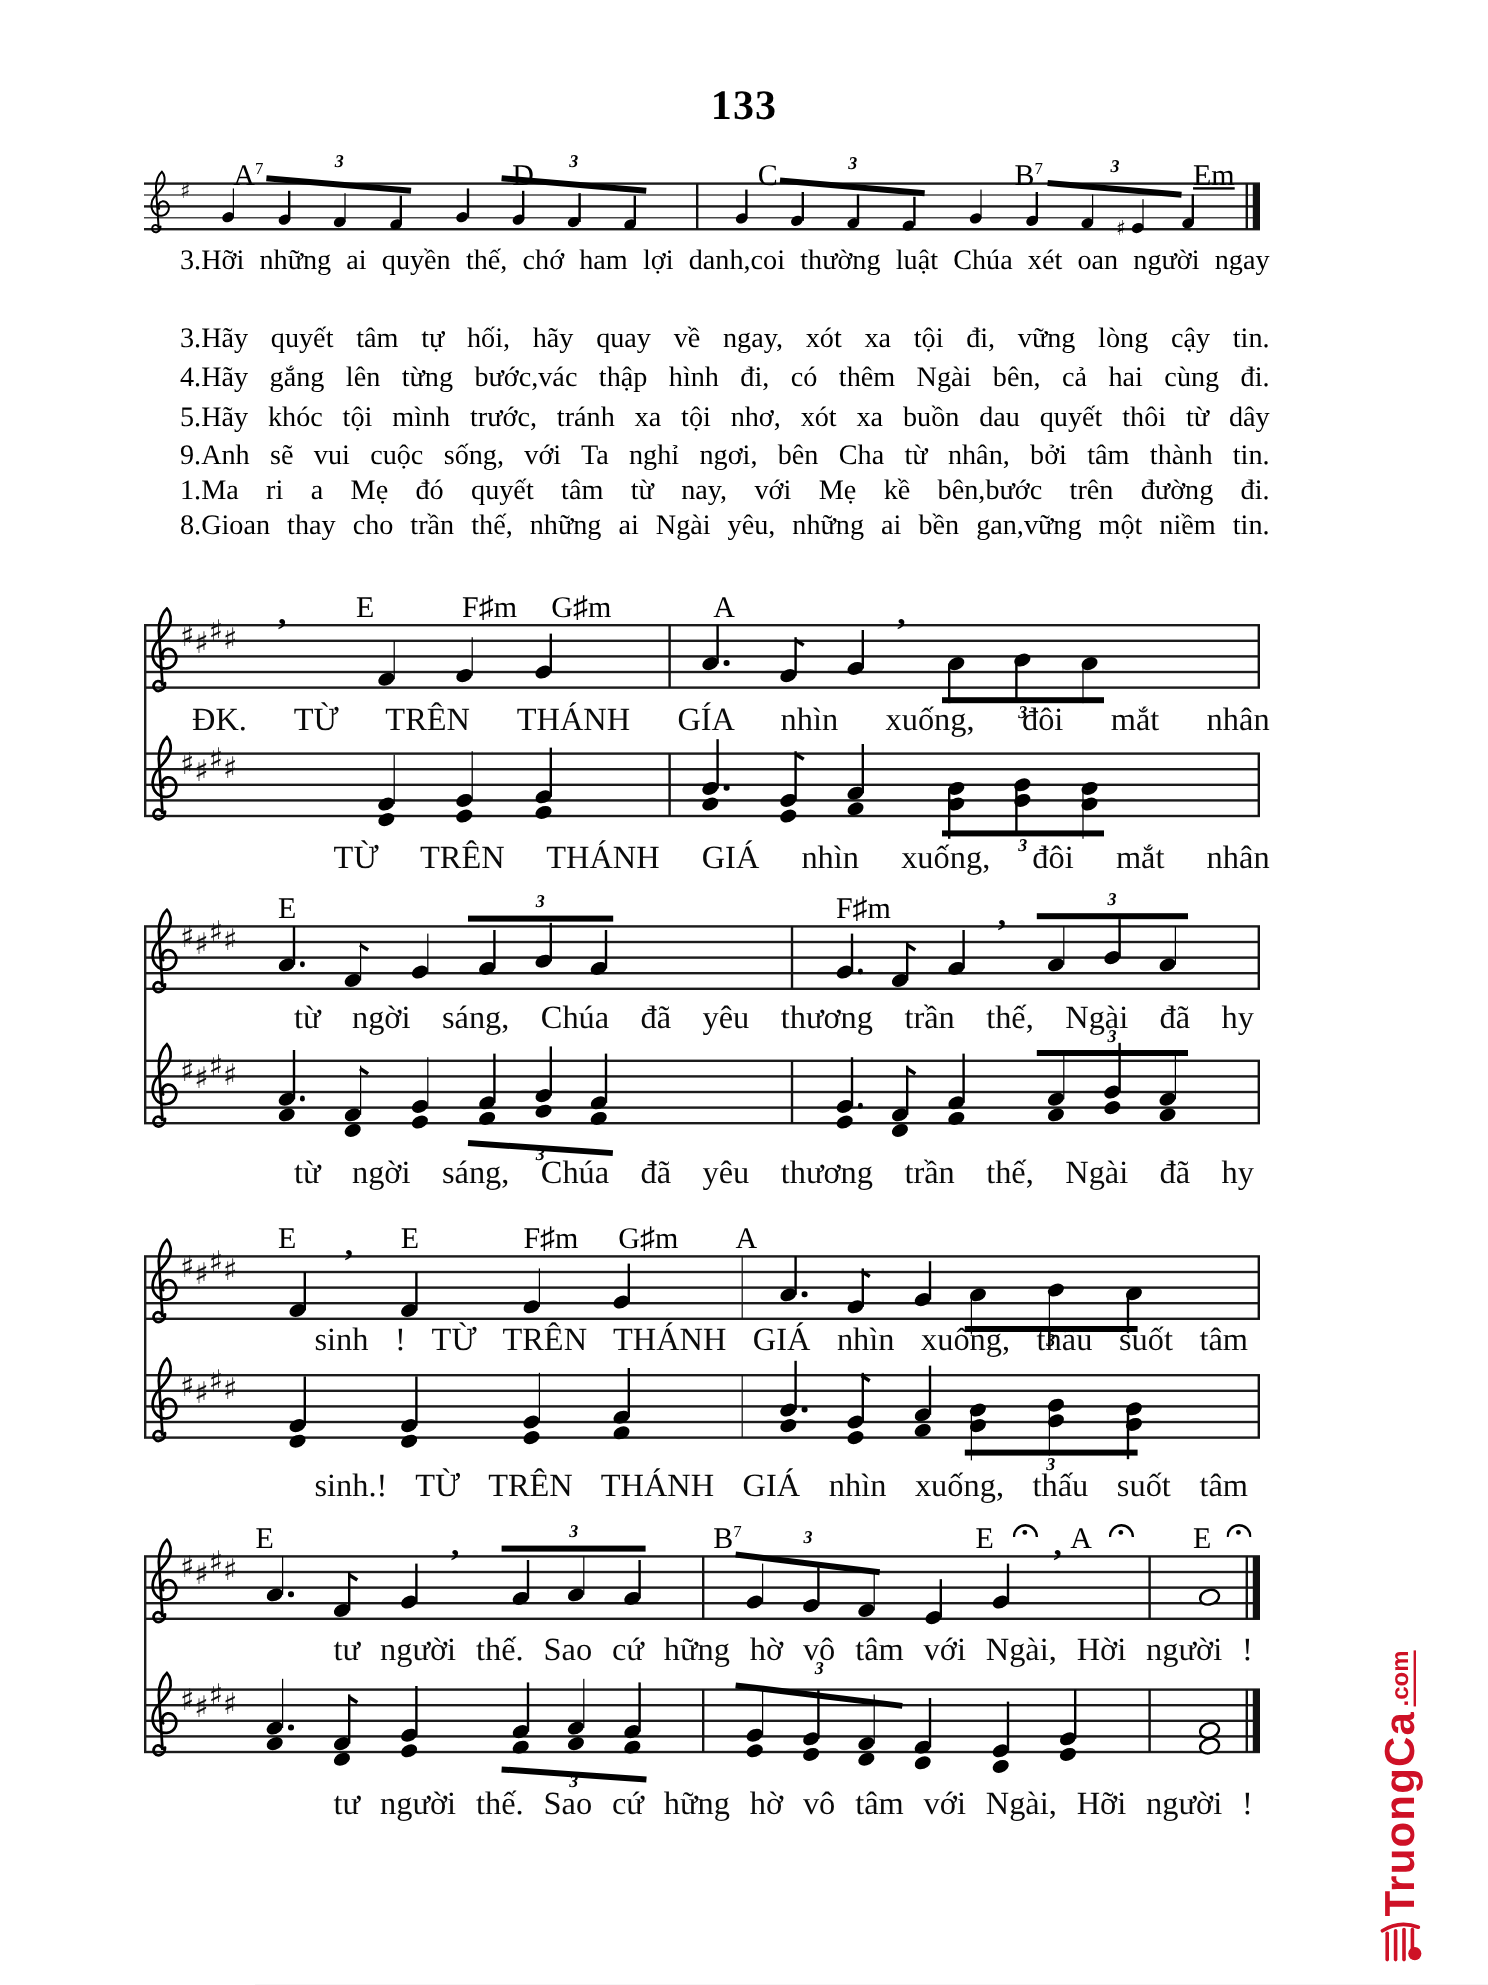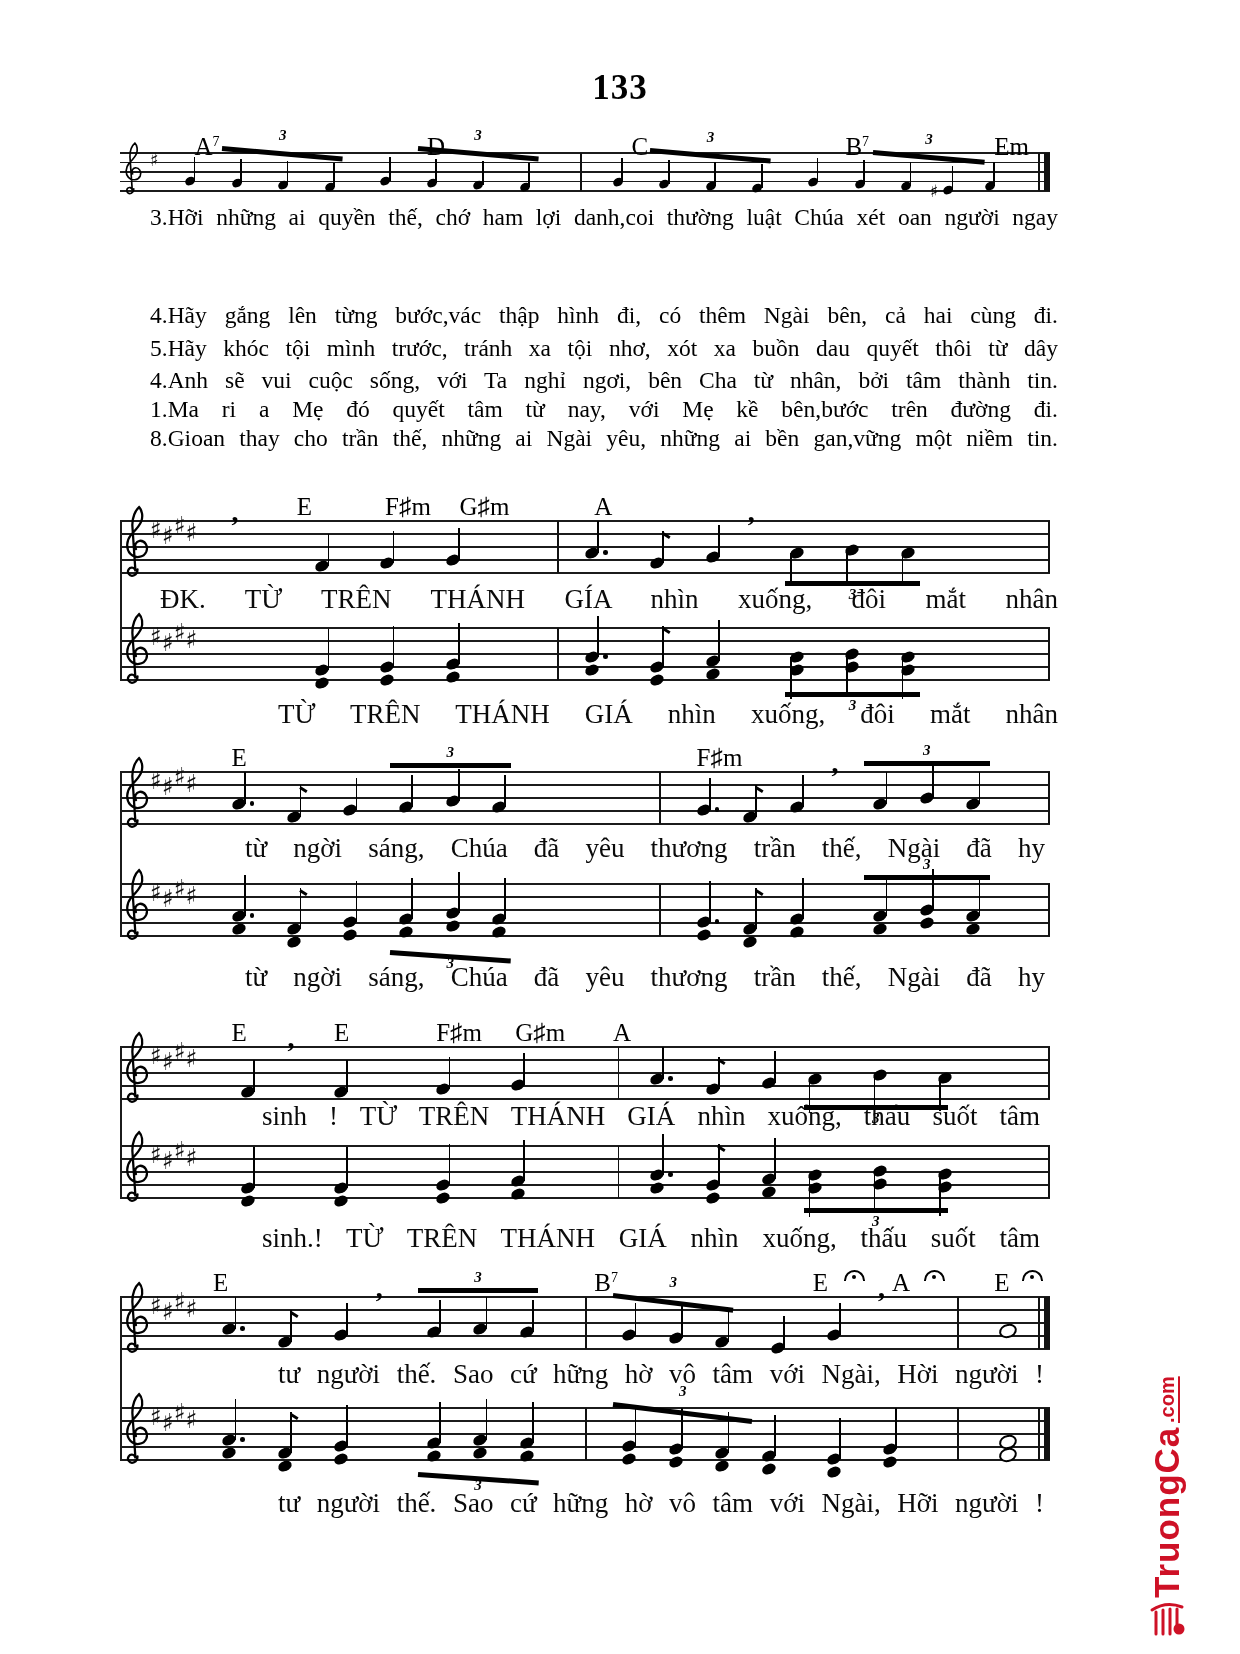--- a/index.html
+++ b/index.html
@@ -39,23 +39,24 @@
            font-size:35px;letter-spacing:1px;}
   .wm-text .suffix{font-size:20px;text-decoration:underline;margin-top:4px;letter-spacing:0;}
 </style>
 </head>
 <body>
 
 <div id="page">
   <div class="title">133</div>
 
   <div class="verse" style="top:204px">3.Hỡi những ai quyền thế, chớ ham lợi danh,coi thường luật Chúa xét oan người ngay</div>
+  <div class="verse" style="top:269px">3.Hãy quyết tâm tự hối, hãy quay về ngay, xót xa tội đi, vững lòng cậy tin.</div>
   <div class="verse" style="top:302px">4.Hãy gắng lên từng bước,vác thập hình đi, có thêm Ngài bên, cả hai cùng đi.</div>
   <div class="verse" style="top:335px">5.Hãy khóc tội mình trước, tránh xa tội nhơ, xót xa buồn dau quyết thôi từ dây</div>
-  <div class="verse" style="top:367px">4.Anh sẽ vui cuộc sống, với Ta nghỉ ngơi, bên Cha từ nhân, bởi tâm thành tin.</div>
+  <div class="verse" style="top:367px">9.Anh sẽ vui cuộc sống, với Ta nghỉ ngơi, bên Cha từ nhân, bởi tâm thành tin.</div>
   <div class="verse" style="top:396px">1.Ma ri a Mẹ đó quyết tâm từ nay, với Mẹ kề bên,bước trên đường đi.</div>
   <div class="verse" style="top:425px">8.Gioan thay cho trần thế, những ai Ngài yêu, những ai bền gan,vững một niềm tin.</div>
 
   <div class="lyric" style="top:699px;left:278px;width:780px">TỪ TRÊN THÁNH GIÁ nhìn xuống, đôi mắt nhân</div>
   <div class="lyric" style="top:584px;left:160px;width:898px">ĐK. TỪ TRÊN THÁNH GÍA nhìn xuống, đôi mắt nhân</div>
   <div class="lyric" style="top:833px;left:245px;width:800px">từ ngời sáng, Chúa đã yêu thương trần thế, Ngài đã hy</div>
   <div class="lyric" style="top:962px;left:245px;width:800px">từ ngời sáng, Chúa đã yêu thương trần thế, Ngài đã hy</div>
   <div class="lyric" style="top:1223px;left:262px;width:778px">sinh.! TỪ TRÊN THÁNH GIÁ nhìn xuống, thấu suốt tâm</div>
   <div class="lyric" style="top:1101px;left:262px;width:778px">sinh ! TỪ TRÊN THÁNH GIÁ nhìn xuống, thấu suốt tâm</div>
   <div class="lyric" style="top:1359px;left:278px;width:766px">tư người thế. Sao cứ hững hờ vô tâm với Ngài, Hời người !</div>
@@ -69,21 +70,21 @@
         <div class="sline" style="top: 27.7px;"></div>
         <div class="sline" style="top: 37.2px;"></div>
         <div class="clef" style="left: 3px; top: -12.825px;"><svg viewBox="0 0 26 84" width="20" height="64">
             <path d="M14 64 C14 70 8 72 5.5 68.5 C3.5 65.5 6 61.5 9.5 62.5 C11 63 12 64 12 66 L9 22 C8.7 14 12 7 15.5 4 C18.5 7 19.5 13 17.5 18 C15.5 23 11 27 7.5 31 C3.5 36 2.5 44 7 49 C11.5 54 20 53 22.5 47 C24.5 41.5 21 36 16 36.5 C12.5 37 10.5 41 12.5 44.5" fill="none" stroke="#000" stroke-width="2.2" stroke-linecap="round"></path>
           </svg></div>
         <div class="keysig" style="left: 30px; top: -4.275px; font-size: 18.05px;"><i style="transform: translateY(0px);">♯</i></div>
         <div class="chord" style="left: 8%; top: -20.425px;">A<sup>7</sup></div>
         <div class="chord" style="left: 33%; top: -20.425px;">D</div>
         <div class="chord" style="left: 55%; top: -20.425px;">C</div>
         <div class="chord" style="left: 78%; top: -20.425px;">B<sup>7</sup></div>
-        <div class="chord" style="left: 94%; top: -20.425px;">Em</div>
+        <div class="chord" style="left: 94%; top: -20.425px; text-decoration: underline;">Em</div>
         <div class="bar" style="left: 49.5%; height: 38px;"></div>
         <div class="bar" style="left: 98.7%; height: 38px;"></div>
         <div class="bar thick" style="left: 99.4%; height: 38px;"></div>
         <div class="beam" style="left: 11%; top: -7px; width: 13%; transform: rotate(5deg);"></div>
         <div class="tuplet" style="left: 17.5%; top: -26px;">3</div>
         <div class="beam" style="left: 32%; top: -7px; width: 13%; transform: rotate(5deg);"></div>
         <div class="tuplet" style="left: 38.5%; top: -26px;">3</div>
         <div class="beam" style="left: 57%; top: -5px; width: 13%; transform: rotate(5deg);"></div>
         <div class="tuplet" style="left: 63.5%; top: -24px;">3</div>
         <div class="beam" style="left: 81%; top: -3px; width: 12%; transform: rotate(5deg);"></div>

